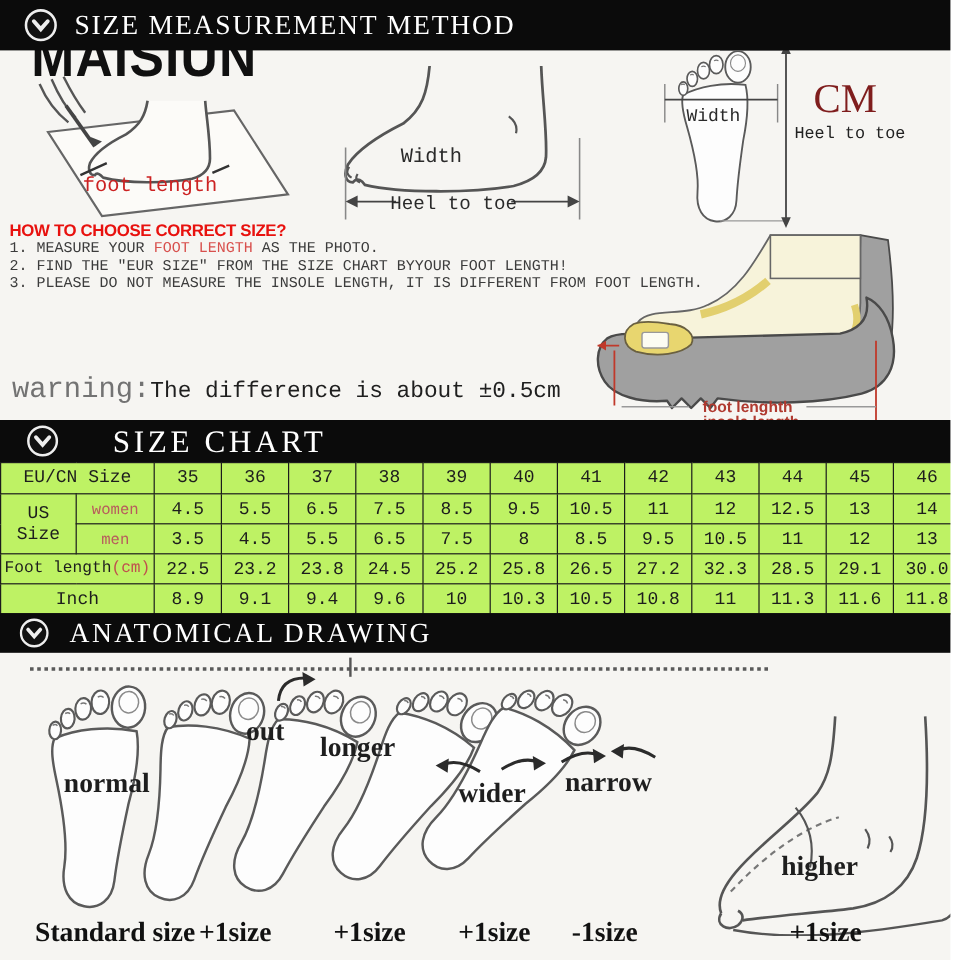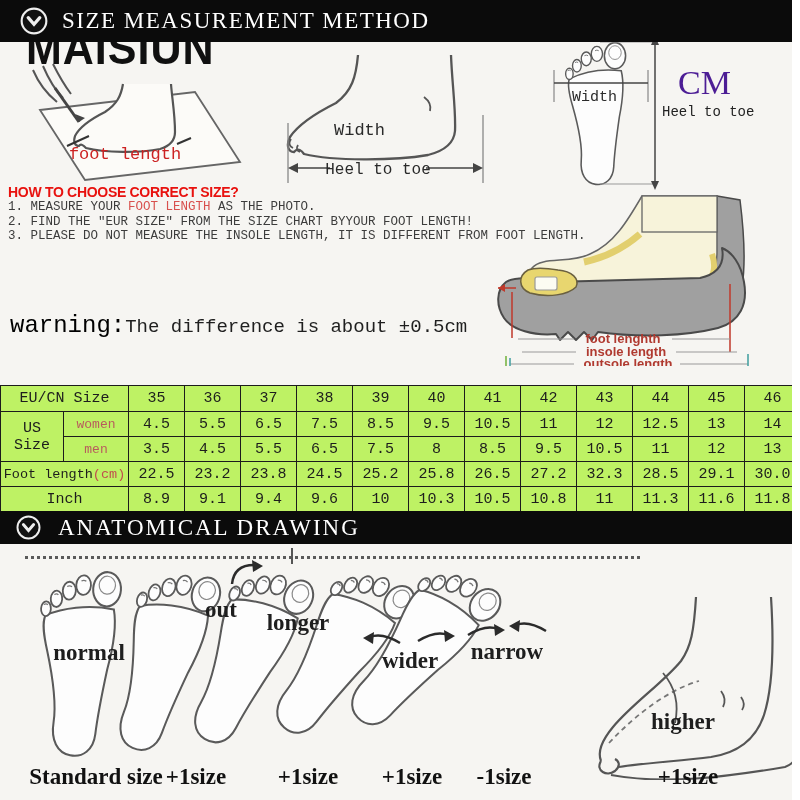--- a/index.html
+++ b/index.html
@@ -93,34 +93,34 @@
       </svg>
     <svg class="abs" style="left:0;top:0" width="260" height="162" viewBox="0 0 260 162">
       <path d="M14,38 L14,70 M108,38 L108,70" stroke="#888" stroke-width="1.2"></path>
       <path d="M14,51 L108,51" stroke="#444" stroke-width="1.5"></path>
       <path d="M60,10 L115,10 M60,152 L115,152" stroke="#999" stroke-width="1"></path>
       <path d="M115,8 L115,154" stroke="#444" stroke-width="1.5"></path>
       <polygon points="115,4 111,13 119,13" fill="#444"></polygon>
       <polygon points="115,158 111,149 119,149" fill="#444"></polygon>
       <text x="32" y="69" font-size="15" fill="#2a2a2a">Width</text>
     </svg>
-    <div class="abs serif" style="left:138px;top:32px;font-size:34px;color:#4c1d95">CM</div>
+    <div class="abs serif" style="left:138px;top:32px;font-size:34px;color:#7f1d1d">CM</div>
     <div class="abs mono" style="left:122px;top:72px;font-size:14px;color:#222">Heel to toe</div>
   </div>
 
   <div class="abs" style="left:8px;top:184px">
     <div style="font-size:14px;font-weight:bold;color:#e8110e;letter-spacing:-0.3px">HOW TO CHOOSE CORRECT SIZE?</div>
     <div class="howline"><span>1. MEASURE YOUR </span><span style="color:#d8504d">FOOT LENGTH</span><span> AS THE PHOTO.</span></div>
     <div class="howline">2. FIND THE "EUR SIZE" FROM THE SIZE CHART BYYOUR FOOT LENGTH!</div>
     <div class="howline">3. PLEASE DO NOT MEASURE THE INSOLE LENGTH, IT IS DIFFERENT FROM FOOT LENGTH.</div>
   </div>
 
 
   <div class="abs" style="left:10px;top:312px;white-space:nowrap">
-    <span class="mono" style="font-size:24px;color:#000000">warning:</span><span class="mono" style="font-size:19px;color:#1f1f1f">The difference is about ±0.5cm</span>
+    <span class="mono" style="font-size:24px;color:#737373">warning:</span><span class="mono" style="font-size:19px;color:#1f1f1f">The difference is about ±0.5cm</span>
   </div>
 
   <div class="abs" style="left:490px;top:192px;width:310px;height:174px">
     <svg width="310" height="174" viewBox="0 0 310 174">
       <path d="M227,4 L250,8 C254,40 256,70 252,95 L225,95 Z" fill="#a0a0a0" stroke="#4a4a4a" stroke-width="1.5"></path>
       <path d="M152,4 L227,4 L227,60 C227,80 220,92 200,94 L60,92 C42,92 36,84 42,76 C52,64 80,72 100,62 C124,52 138,28 152,4 Z" fill="#f7f3da" stroke="#666" stroke-width="1.5"></path>
       <rect x="152" y="4" width="75" height="36" fill="#f7f3da" stroke="#666" stroke-width="1.3"></rect>
       <path d="M150,42 C132,58 112,66 94,70" fill="none" stroke="#e2cf6e" stroke-width="7"></path>
       <path d="M222,62 C226,74 224,84 218,88" fill="none" stroke="#e2cf6e" stroke-width="6"></path>
       <path d="M16,90 C6,98 6,114 14,126 C22,138 44,144 66,142 L70,148 L78,140 L86,148 L94,140 L102,148 L108,140 C150,146 196,144 228,136 C250,130 258,112 254,90 C251,72 242,60 232,56 C235,72 228,82 210,86 L62,90 C44,86 26,84 16,90 Z" fill="#a0a0a0" stroke="#4a4a4a" stroke-width="2" stroke-linejoin="round"></path>
@@ -133,20 +133,27 @@
       <path d="M32,160 L86,160 M186,160 L247,160" stroke="#999" stroke-width="1.2"></path>
       <path d="M20,172 L84,172 M190,172 L258,172" stroke="#999" stroke-width="1.2"></path>
       <path d="M258,162 L258,178 M20,166 L20,178" stroke="#4aa3a3" stroke-width="1.6"></path>
       <path d="M16,164 L16,180" stroke="#79b544" stroke-width="1.6"></path>
       <text x="133" y="151" text-anchor="middle" font-size="13" font-weight="bold" fill="#b03a30" style="font-family:'Liberation Sans',sans-serif">foot lenghth</text>
       <text x="136" y="164" text-anchor="middle" font-size="13" font-weight="bold" fill="#b03a30" style="font-family:'Liberation Sans',sans-serif">insole length</text>
       <text x="138" y="176" text-anchor="middle" font-size="13" font-weight="bold" fill="#b03a30" style="font-family:'Liberation Sans',sans-serif">outsole length</text>
     </svg>
   </div>
 
+  <div class="bar" id="bar2">
+    <svg class="abs" style="left:22px;top:4px" width="27" height="27" viewBox="0 0 34 34">
+      <circle cx="17" cy="17" r="15" fill="#111" stroke="#eee" stroke-width="2.6"></circle>
+      <path d="M10,13 L17,21 L24,13" fill="none" stroke="#eee" stroke-width="4" stroke-linecap="round"></path>
+    </svg>
+    <div class="ttl abs" style="left:94px;top:4px;font-size:26px;letter-spacing:3px">SIZE CHART</div>
+  </div>
 
   <table class="abs" style="left:0;top:385px;width:800px">
     <colgroup>
         <col style="width:63px">
         <col style="width:65px">
         <col span="12" style="width:56px">
       </colgroup>
     <tbody>
         <tr style="height:26px">
       <td colspan="2">EU/CN Size</td>

